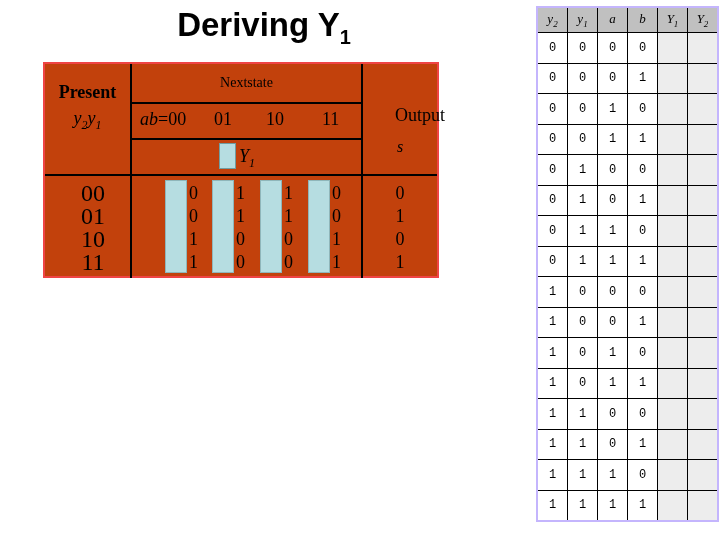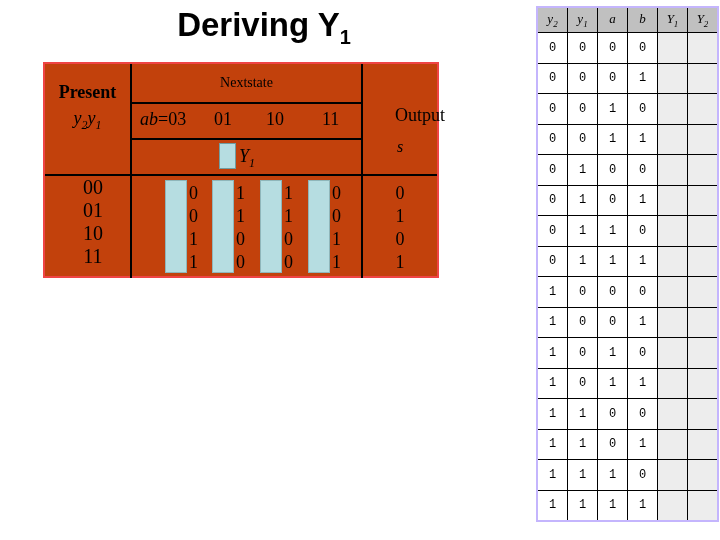--- a/index.html
+++ b/index.html
@@ -158,23 +158,23 @@
     position: absolute;
     left: 0;
     top: 112px;
     width: 100%;
     height: 102px;
   }
   .body-states {
     position: absolute;
     left: 0px; top: 0px;
     width: 106px; height: 102px;
-    font-size: 20px;
-    color: #000;
-    padding-top: 0;
+    font-size: 24px;
+    color: #000;
+    padding-top: 6px;
     box-sizing: border-box;
   }
   .body-states span {
     display:block;
     text-align: center;
     line-height: 23px;
     padding-right: 10px;
   }
   .body-next {
     position: absolute;
@@ -260,21 +260,21 @@
   <div class="st-header">
 
     <div class="cell-present">
       <span class="l1">Present</span>
       <span class="l3"><span>y</span><span class="sb">2</span><span>y</span><span class="sb">1</span></span>
     </div>
 
     <div class="cell-nextstate">Nextstate</div>
 
     <div class="cell-abrow">
-      <span class="ab"><span>ab</span><span class="eq">=03</span></span>
+      <span class="ab"><span>ab</span><span class="eq">=00</span></span>
       <span class="c01">01</span>
       <span class="c10">10</span>
       <span class="c11">11</span>
     </div>
 
     <div class="cell-legend">
       <div class="legend-swatch"></div>
       <div class="legend-label"><span>Y</span><span class="sb">1</span></div>
     </div>
 

